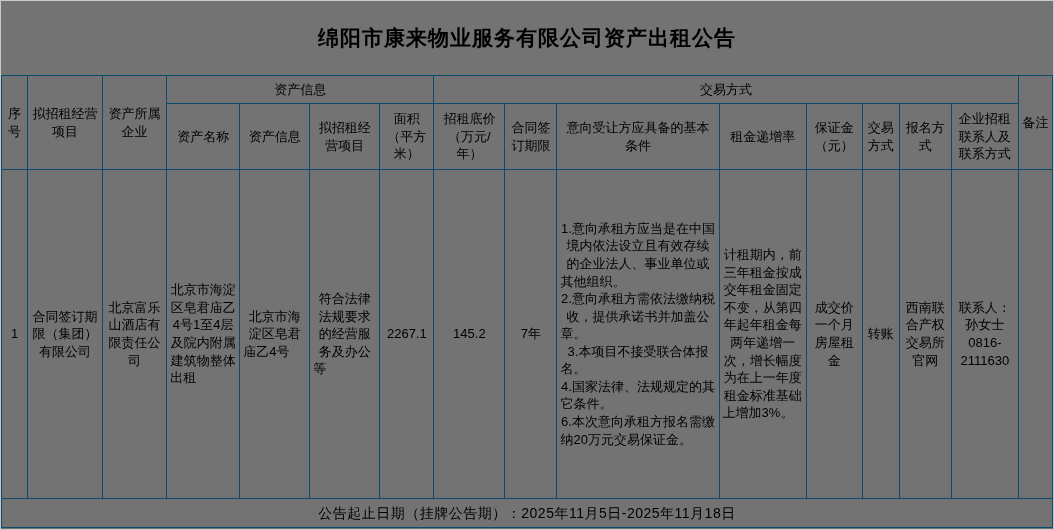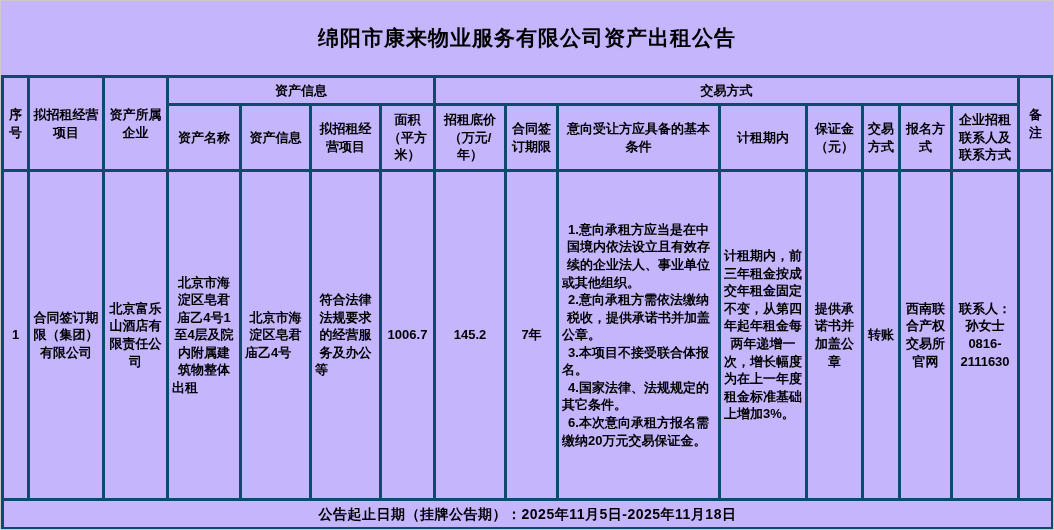--- a/index.html
+++ b/index.html
@@ -5,21 +5,21 @@
   * { margin: 0; padding: 0; box-sizing: border-box; }
   html, body { background: #fff; }
   body {
     font-family: "Liberation Sans", sans-serif;
     color: #000;
     width: 1054px;
   }
   .sheet {
     width: 1054px;
     height: 530px;
-    background: #c4b5fd;
+    background: #737373;
     border: 1px solid #c9c9c9;
     overflow: hidden;
   }
   .title-bar {
     height: 74px;
     display: flex;
     align-items: center;
     justify-content: center;
   }
   .title-bar h1 {
@@ -29,25 +29,25 @@
   }
   table.announce {
     width: 1052px;
     table-layout: fixed;
     border-collapse: collapse;
     font-size: 13px;
     line-height: 1.35;
   }
   table.announce th,
   table.announce td {
-    border: 3px solid #0c4a6e;
+    border: 1px solid #0c4a6e;
     text-align: center;
     vertical-align: middle;
     padding: 1px 3px;
-    font-weight: bold;
+    font-weight: normal;
     overflow: hidden;
     word-break: break-all;
   }
   .h-group { height: 28px; }
   .h-sub   { height: 66px; }
   .r-data  { height: 329px; }
   .r-foot  { height: 29px; }
   td.justify, th.justify {
     text-align: justify;
     text-align-last: left;
@@ -103,43 +103,43 @@
         <th rowspan="2">备注</th>
       </tr>
       <tr class="h-sub">
         <th>资产名称</th>
         <th>资产信息</th>
         <th>拟招租经营项目</th>
         <th>面积（平方米）</th>
         <th>招租底价（万元/年）</th>
         <th>合同签订期限</th>
         <th>意向受让方应具备的基本条件</th>
-        <th>计租期内</th>
+        <th>租金递增率</th>
         <th>保证金（元）</th>
         <th>交易方式</th>
         <th>报名方式</th>
         <th>企业招租联系人及联系方式</th>
       </tr>
       <tr class="r-data">
         <td>1</td>
         <td>合同签订期限（集团）有限公司</td>
         <td>北京富乐山酒店有限责任公司</td>
         <td class="justify">北京市海淀区皂君庙乙4号1至4层及院内附属建筑物整体出租</td>
         <td class="justify">北京市海淀区皂君庙乙4号</td>
         <td class="justify">符合法律法规要求的经营服务及办公等</td>
-        <td>1006.7</td>
+        <td>2267.1</td>
         <td>145.2</td>
         <td>7年</td>
         <td class="left pre">1.意向承租方应当是在中国境内依法设立且有效存续的企业法人、事业单位或其他组织。
 2.意向承租方需依法缴纳税收，提供承诺书并加盖公章。
 3.本项目不接受联合体报名。
 4.国家法律、法规规定的其它条件。
 6.本次意向承租方报名需缴纳20万元交易保证金。</td>
         <td class="justify">计租期内，前三年租金按成交年租金固定不变，从第四年起年租金每两年递增一次，增长幅度为在上一年度租金标准基础上增加3%。</td>
-        <td>提供承诺书并加盖公章</td>
+        <td>成交价一个月房屋租金</td>
         <td>转账</td>
         <td>西南联合产权交易所官网</td>
         <td class="pre">联系人：
 孙女士
 0816-
 2111630</td>
         <td></td>
       </tr>
       <tr class="r-foot">
         <td class="footer-cell" colspan="16">公告起止日期（挂牌公告期）：2025年11月5日-2025年11月18日</td>

